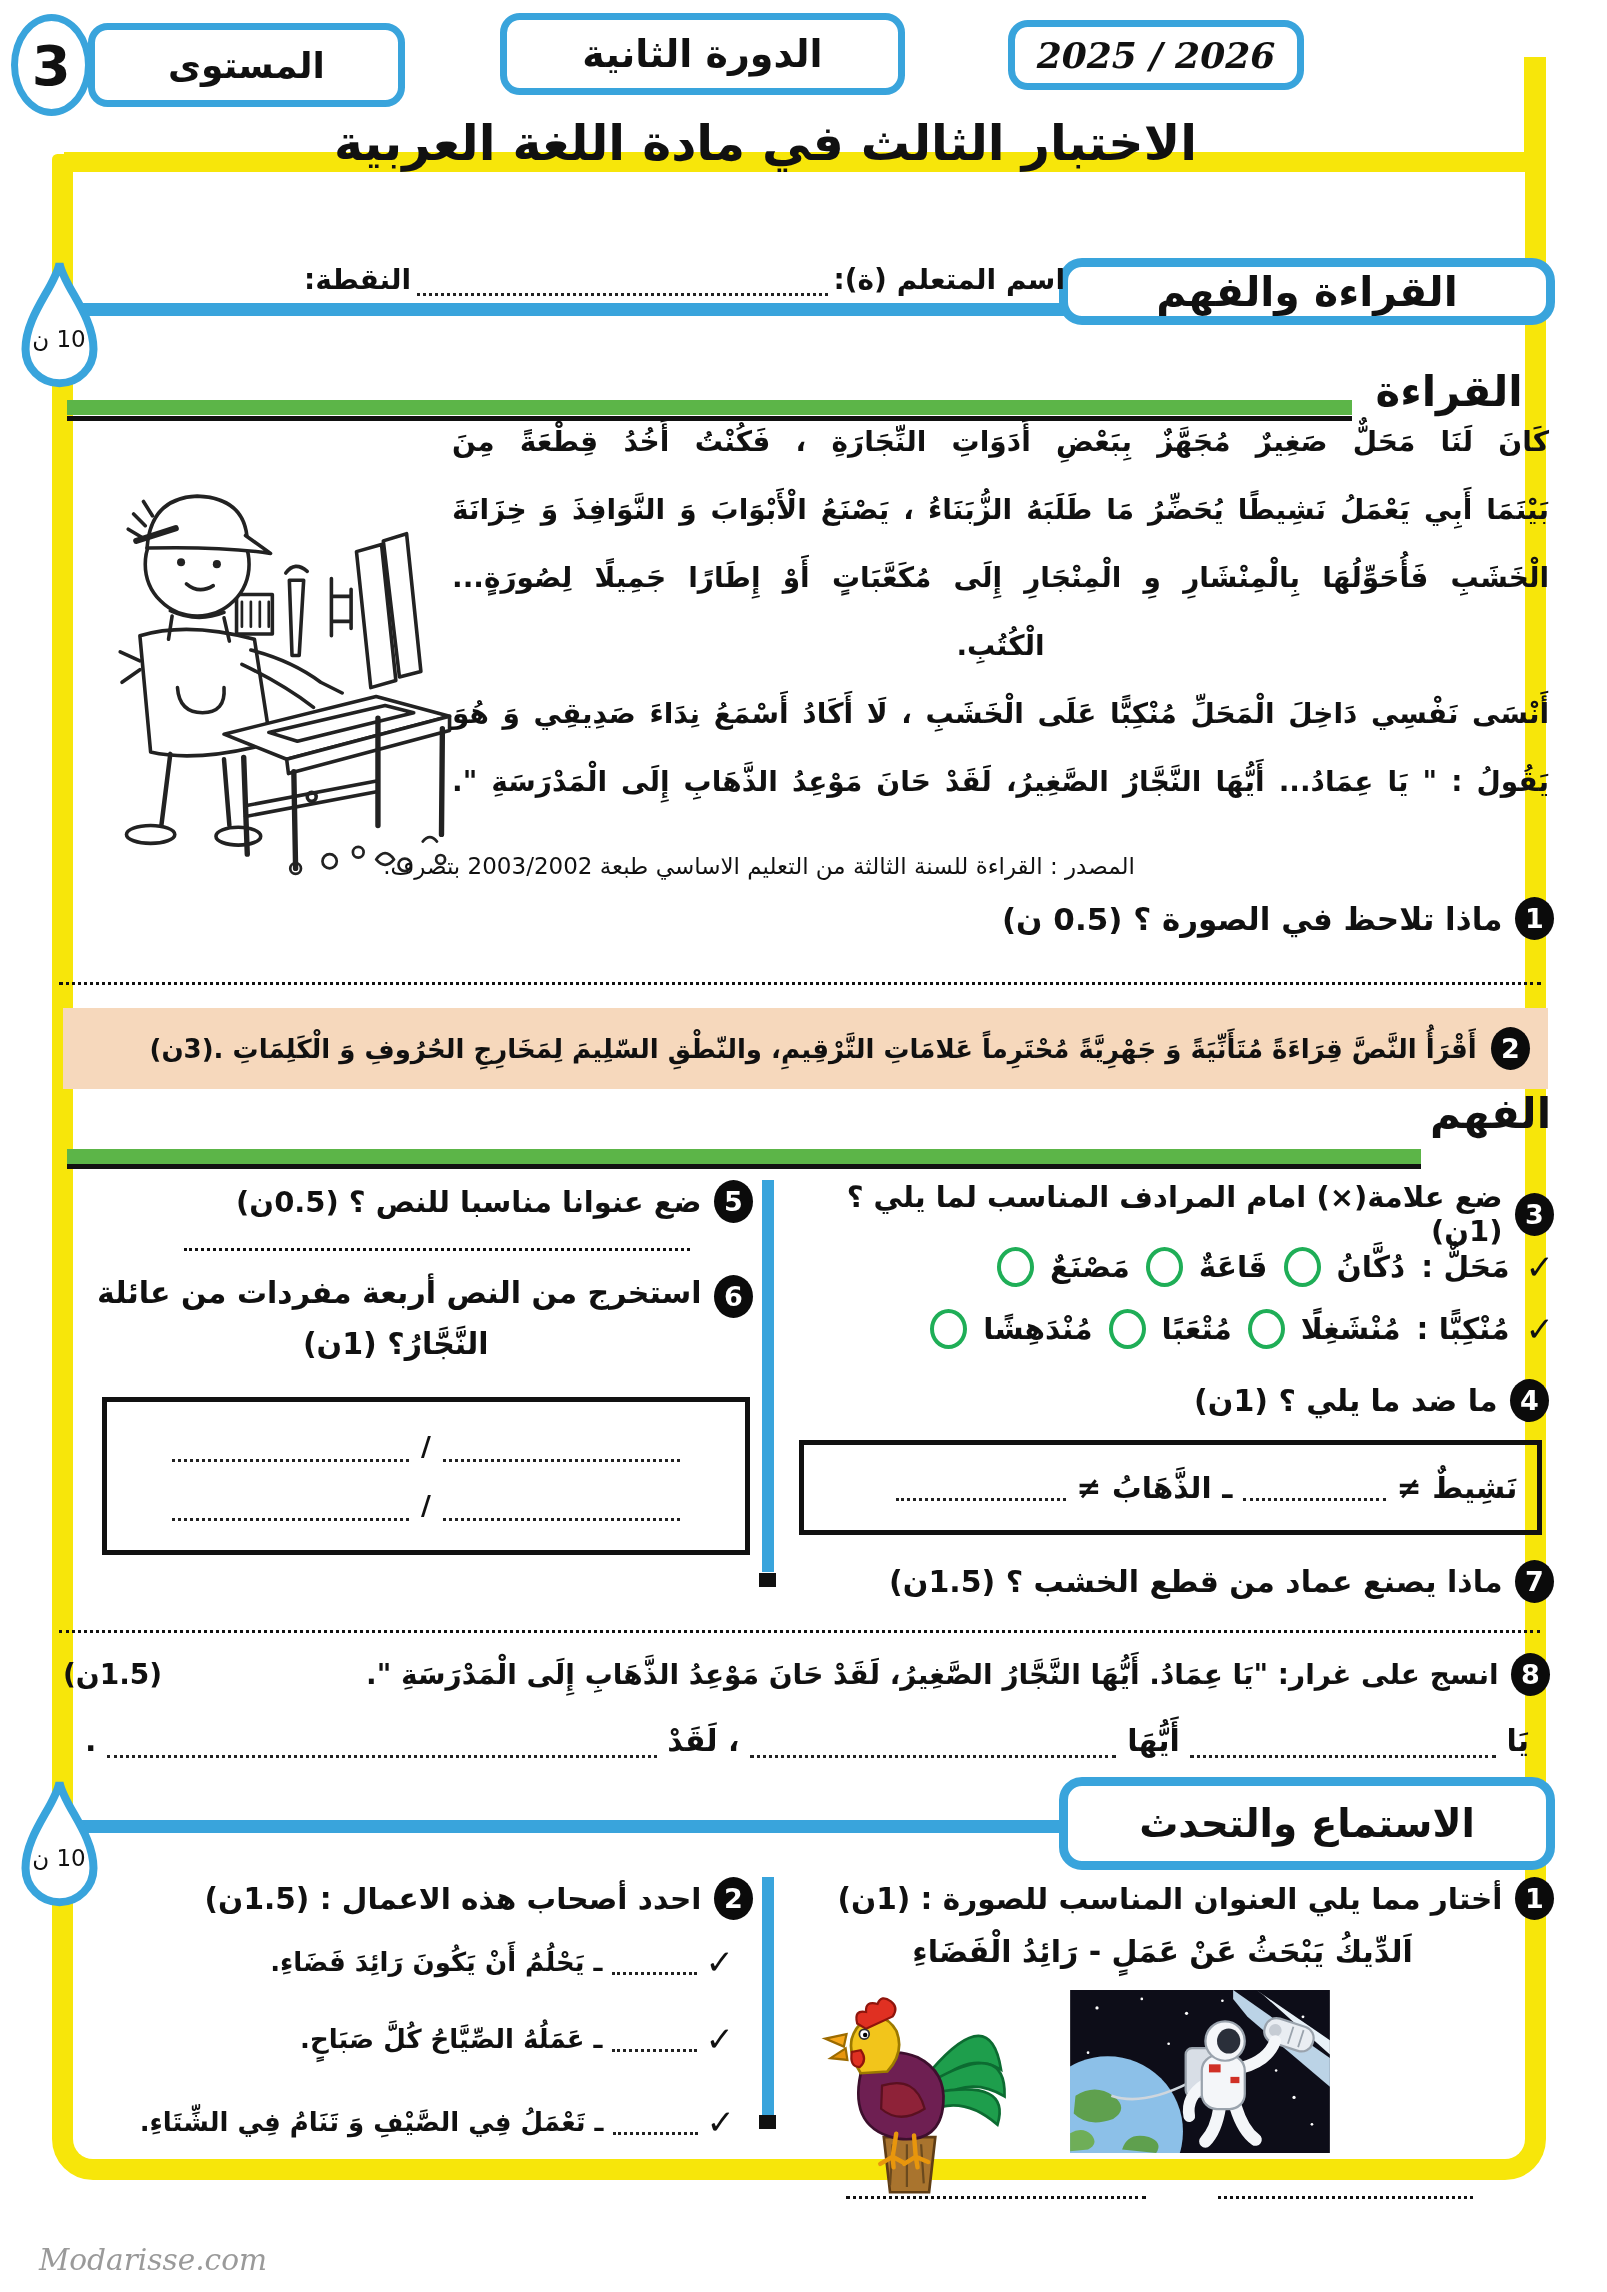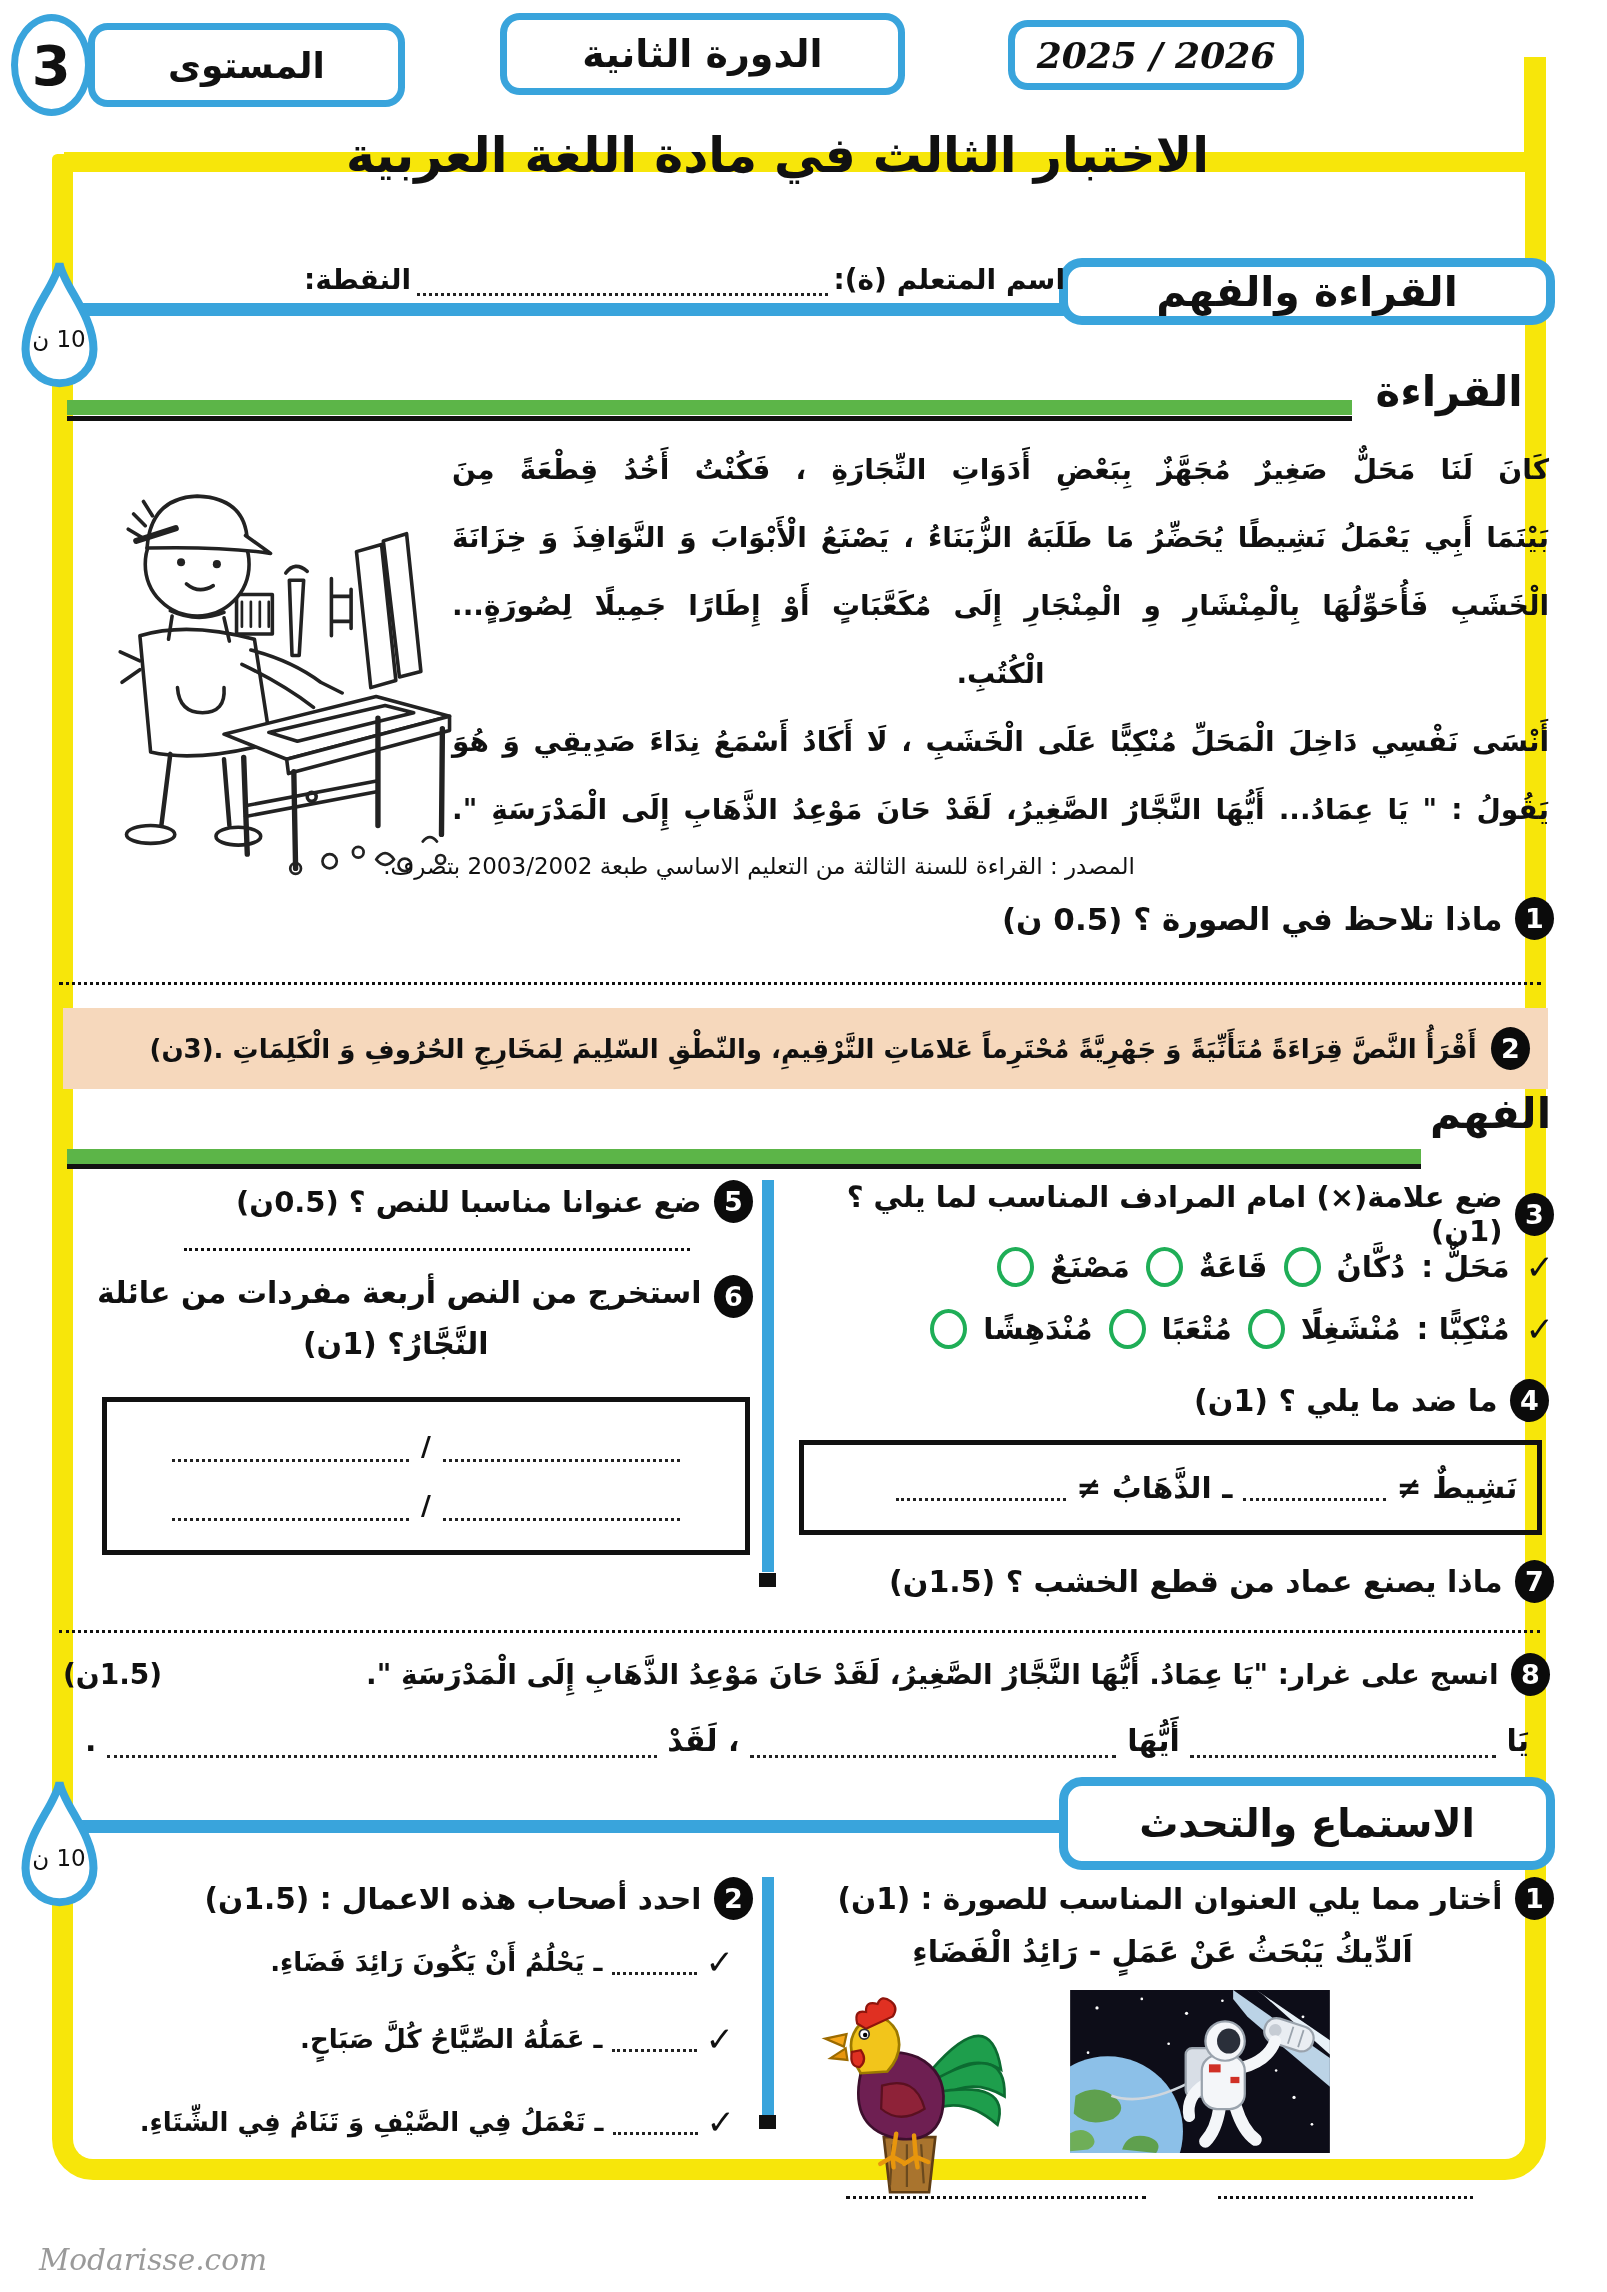--- a/index.html
+++ b/index.html
@@ -13,21 +13,21 @@
           border-radius:5.4px 5.4px 41px 41px;z-index:1;}
   .yrext{left:1524px;top:57px;width:21.5px;height:107px;background:#F7E60A;z-index:1;}
   
   .bluebox{background:#fff;border:7.2px solid #39A4DC;border-radius:19.7px;display:flex;
            align-items:center;justify-content:center;font-weight:bold;z-index:4;box-sizing:border-box;}
   .level-circle{left:10.7px;top:14.3px;width:81px;height:102px;border-radius:50%;font-size:56px;z-index:5;}
   .level-box{left:88px;top:23px;width:317px;height:84px;font-size:36px;}
   .term-box{left:500px;top:12.5px;width:405px;height:82px;font-size:38px;}
   .year-box{left:1008px;top:19.7px;width:296px;height:70px;font-size:36px;
             font-family:"DejaVu Serif",serif;font-style:italic;direction:ltr;}
-  .title{left:233px;top:111px;width:1057px;text-align:center;font-size:49px;font-weight:bold;margin:16px;z-index:3;}
+  .title{left:233px;top:111px;width:1057px;text-align:center;font-size:49px;font-weight:bold;margin:4px;z-index:3;}
   
   .nameline{left:304px;top:263px;width:761px;display:flex;direction:rtl;align-items:flex-end;
             gap:5.4px;font-size:28px;font-weight:bold;z-index:4;}
   .blank{display:inline-block;border-bottom:3.6px dotted #222;height:23px;}
   .grow{flex:1;}
   
   .bline{height:12.5px;background:#39A4DC;z-index:2;}
   .secbox{background:#fff;border:9px solid #39A4DC;border-radius:23px;display:flex;align-items:center;
           justify-content:center;font-weight:bold;z-index:3;box-sizing:border-box;}
   .drop{z-index:6;}
@@ -148,21 +148,21 @@
           <circle cx="332" cy="454" r="6"></circle>
         <path d="M352 462 q10 -14 20 0 q-10 12 -20 0"></path>
         <circle cx="384" cy="468" r="7"></circle>
           <circle cx="262" cy="472" r="6"></circle>
         <path d="M404 442 q8 -10 16 0"></path>
           <circle cx="424" cy="462" r="5"></circle>
       </g>
     </svg>
   </div>
 
-  <div class="abs readtext" style="left:452px;top:436px;width:1097px;">
+  <div class="abs readtext" style="left:452px;top:408px;width:1097px;">
     <div class="rl j">كَانَ لَنَا مَحَلٌّ صَغِيرٌ مُجَهَّزٌ بِبَعْضِ أَدَوَاتِ النِّجَارَةِ ، فَكُنْتُ أَخُدُ قِطْعَةً مِنَ</div>
     <div class="rl j">بَيْنَمَا أَبِي يَعْمَلُ نَشِيطًا يُحَضِّرُ مَا طَلَبَهُ الزُّبَنَاءُ ، يَصْنَعُ الْأَبْوَابَ وَ النَّوَافِذَ وَ خِزَانَةَ</div>
     <div class="rl j">الْخَشَبِ فَأُحَوِّلُهَا بِالْمِنْشَارِ وِ الْمِنْجَارِ إِلَى مُكَعَّبَاتٍ أَوْ إِطَارًا جَمِيلًا لِصُورَةٍ...</div>
     <div class="rl">الْكُتُبِ.</div>
     <div class="rl j">أَنْسَى نَفْسِي دَاخِلَ الْمَحَلِّ مُنْكِبًّا عَلَى الْخَشَبِ ، لَا أَكَادُ أَسْمَعُ نِدَاءَ صَدِيقِي وَ هُوَ</div>
     <div class="rl j">يَقُولُ : " يَا عِمَادُ... أَيُّهَا النَّجَّارُ الصَّغِيرُ، لَقَدْ حَانَ مَوْعِدُ الذَّهَابِ إِلَى الْمَدْرَسَةِ ".</div>
   </div>
 
   <div class="abs source" style="left:318px;top:853px;width:882px;">المصدر : القراءة للسنة الثالثة من التعليم الاساسي طبعة 2003/2002 بتصرف.</div>
 

